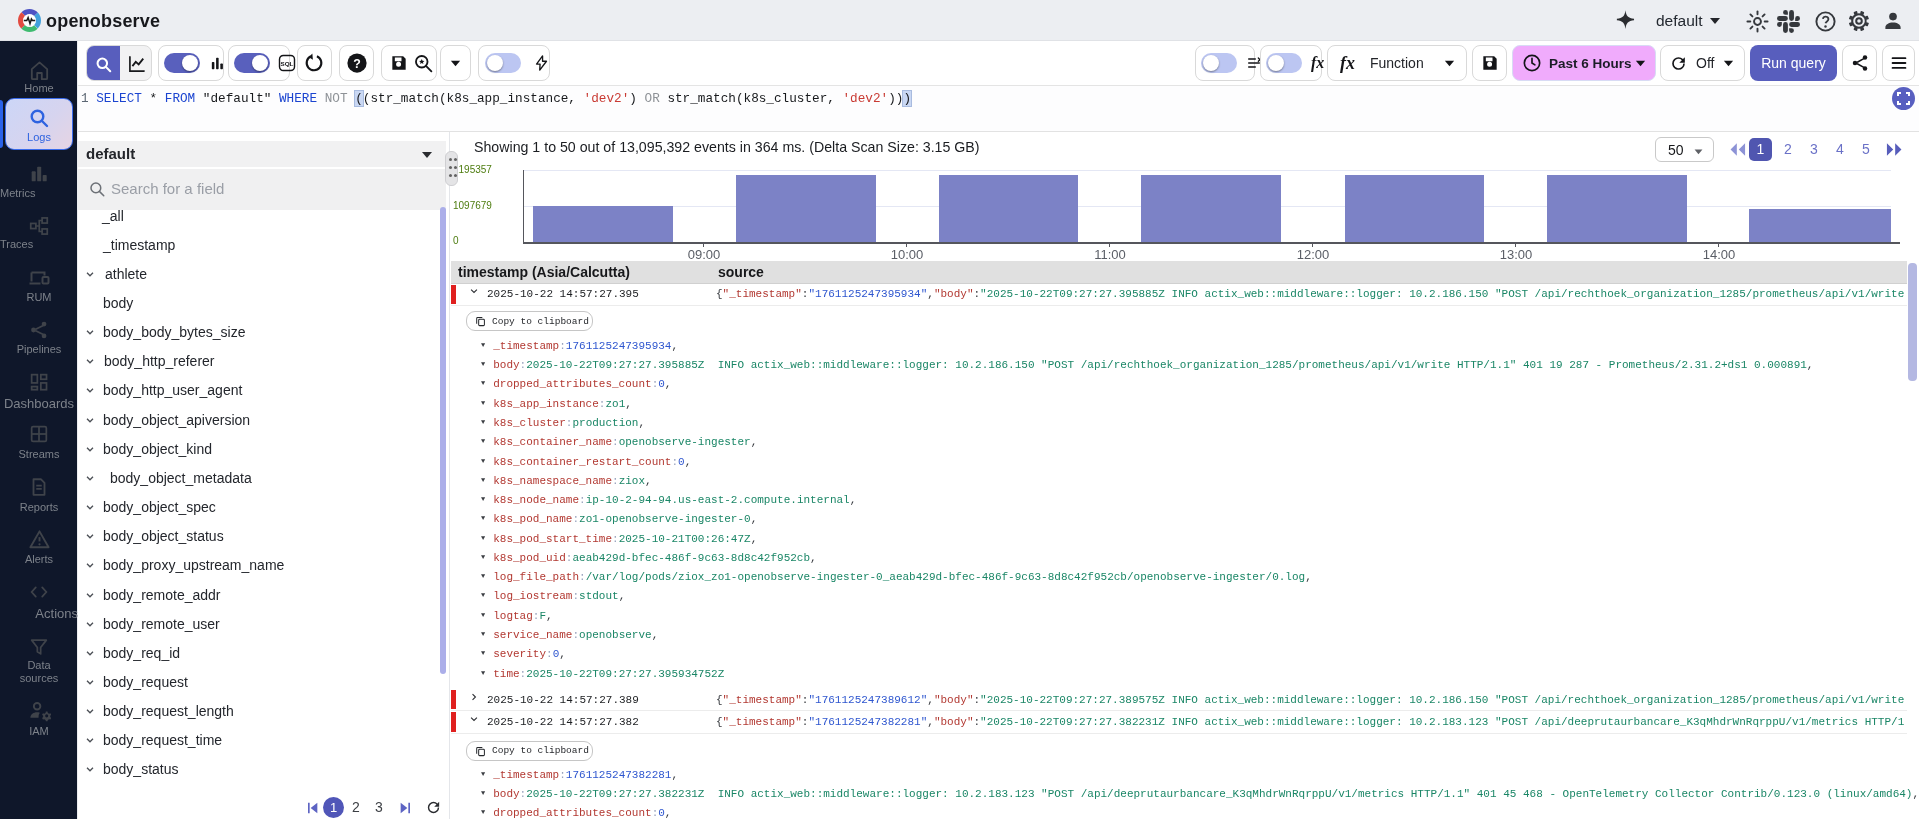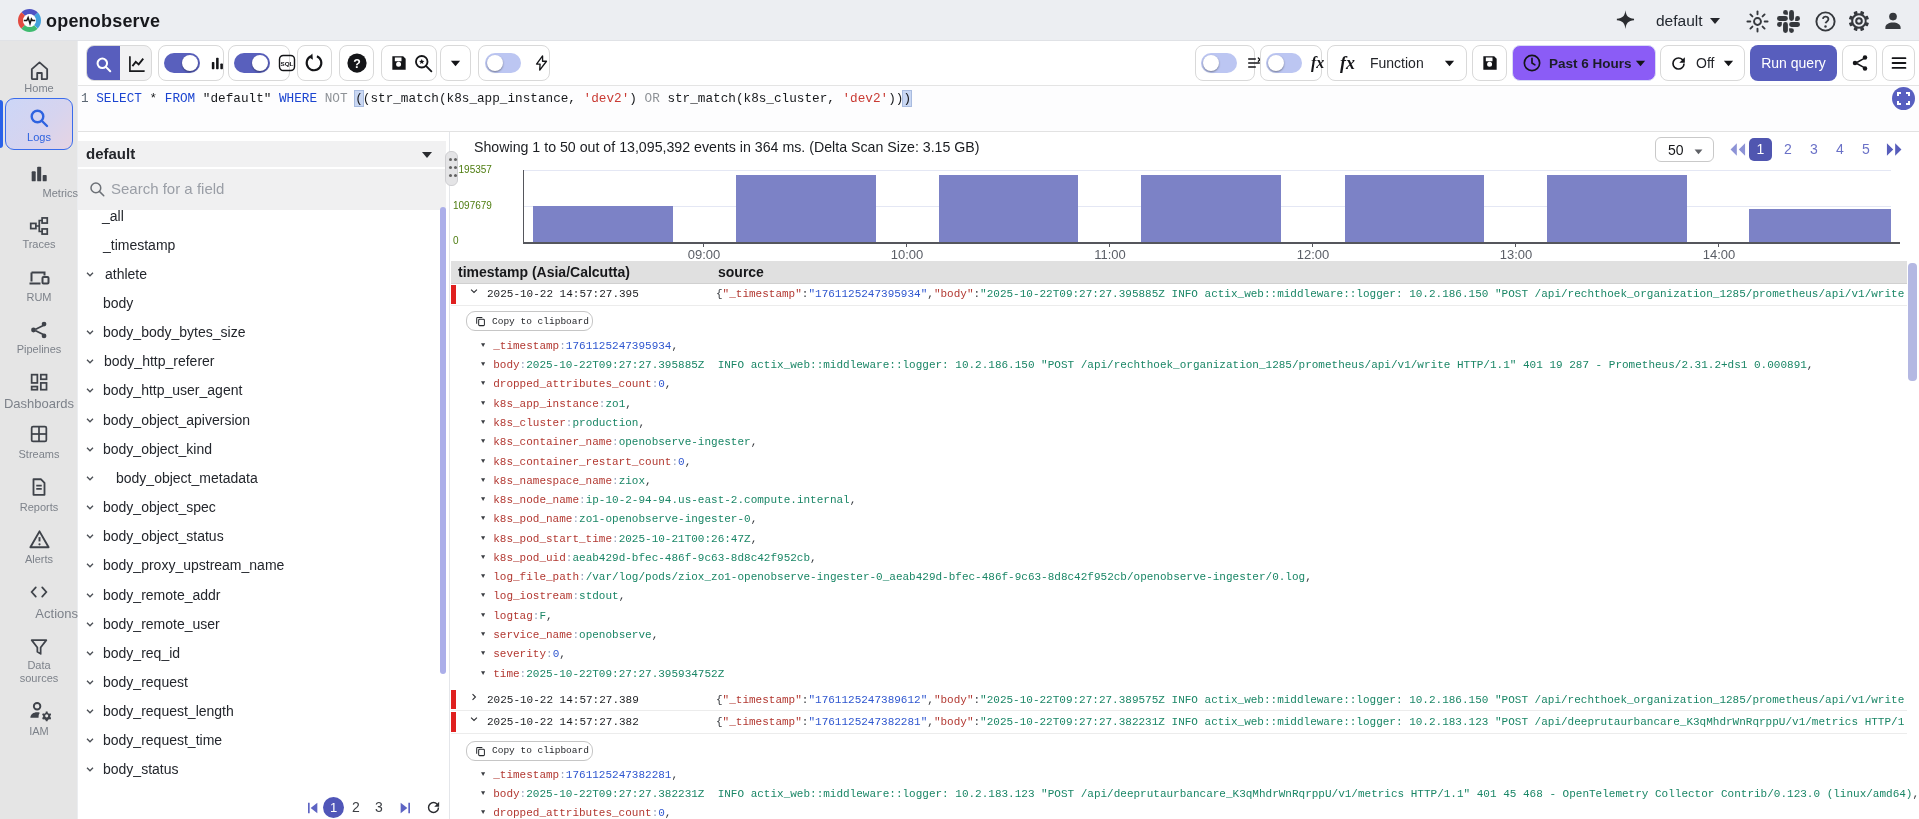--- a/index.html
+++ b/index.html
@@ -4,21 +4,21 @@
 <style>
 *{margin:0;padding:0;box-sizing:border-box}
 html,body{width:1919px;height:819px;overflow:hidden}
 body{font-family:"Liberation Sans",sans-serif;background:#fff;position:relative;color:#1c1e21}
 .abs{position:absolute}
 
 #nav{position:absolute;left:0;top:0;width:1919px;height:41px;background:#eceef2;border-bottom:1px solid #e0e2e6}
 #nav .brand{position:absolute;left:46px;top:11px;font-size:18px;font-weight:bold;color:#17181c;letter-spacing:.2px}
 .navic{position:absolute;top:10px;color:#3c4043}
 
-#side{position:absolute;left:0;top:41px;width:78px;height:778px;background:#e5e5e5;border-right:1px solid #ebedf0}
+#side{position:absolute;left:0;top:41px;width:78px;height:778px;background:#0f172a;border-right:1px solid #ebedf0}
 #logsel{position:absolute;left:5px;top:98px;width:68px;height:52px;border:1px solid #3a6cec;border-radius:9px;background:linear-gradient(135deg,#ccd6f7 0%,#d6d4ef 55%,#e6d4e3 100%);text-align:center}
 #logsel .lbl{font-size:11px;color:#2e63e0;margin-top:1px}
 #logbar{position:absolute;left:0;top:100px;width:3px;height:48px;background:#2a62e8;border-radius:0 3px 3px 0}
 
 #tbar{position:absolute;left:78px;top:41px;width:1841px;height:45px;background:#fff;border-bottom:1px solid #e4e4e4}
 .grp{position:absolute;top:4px;height:36px;border:1px solid #d9d9d9;border-radius:8px;background:#fff;display:flex;align-items:center;white-space:nowrap}
 .tgl{width:36px;height:20px;border-radius:10px;position:relative}
 .tgl.on{background:#5960bd}
 .tgl.off{background:#bcc6f2}
 .tgl .knob{position:absolute;top:2px;width:16px;height:16px;border-radius:50%;background:#fff;box-shadow:0 1px 2px rgba(0,0,0,.4)}
@@ -121,30 +121,30 @@
       </svg>
     </div>
 <div class="abs" style="left:0;top:41.0px;width:78px;text-align:center;font-size:11px;color:#7d828a">Home</div>
 <div class="abs" style="left:0;top:121.5px;width:78px;display:flex;justify-content:center">
       <svg width="22" height="22" viewBox="0 0 24 24" fill="#3f434a" stroke="none">
         <rect x="4" y="9" width="4.4" height="11" rx="1"></rect>
         <rect x="10" y="4" width="4.4" height="16" rx="1"></rect>
         <rect x="16" y="13" width="4.4" height="7" rx="1"></rect>
       </svg>
     </div>
-<div class="abs" style="left:0;top:145.5px;width:78px;text-align:right;font-size:11px;color:#7d828a">Metrics</div>
+<div class="abs" style="left:0;top:145.5px;width:78px;text-align:left;font-size:11px;color:#7d828a">Metrics</div>
 <div class="abs" style="left:0;top:173.5px;width:78px;display:flex;justify-content:center">
       <svg width="22" height="22" viewBox="0 0 24 24" fill="none" stroke="#3f434a" stroke-width="1.9">
         <rect x="3" y="9.2" width="5.6" height="5.6"></rect>
         <rect x="15.4" y="3.2" width="5.6" height="5.6"></rect>
         <rect x="15.4" y="15.2" width="5.6" height="5.6"></rect>
         <path d="M8.6 12h3.7M12.3 12V6h3.1M12.3 12v6h3.1" fill="none"></path>
       </svg>
     </div>
-<div class="abs" style="left:0;top:197.0px;width:78px;text-align:center;font-size:11px;color:#7d828a">Traces</div>
+<div class="abs" style="left:0;top:197.0px;width:78px;text-align:left;font-size:11px;color:#7d828a">Traces</div>
 <div class="abs" style="left:0;top:225.0px;width:78px;display:flex;justify-content:center">
       <svg width="24" height="24" viewBox="0 0 24 24" fill="none" stroke="#3f434a" stroke-width="1.9">
         <path d="M4.5 6.5h13v3M4.5 6.5v9M2.5 17.5h11" stroke-width="2"></path>
         <rect x="15.5" y="11" width="6" height="6.5" rx="1" stroke-width="2"></rect>
       </svg>
     </div>
 <div class="abs" style="left:0;top:249.5px;width:78px;text-align:center;font-size:11px;color:#7d828a">RUM</div>
 <div class="abs" style="left:0;top:277.5px;width:78px;display:flex;justify-content:center">
       <svg width="22" height="22" viewBox="0 0 24 24" fill="#3f434a" stroke="none">
         <circle cx="6" cy="12" r="2.6"></circle>
@@ -338,21 +338,21 @@
         </svg>
       </span>
     </div>
 <div class="grp" style="left:1394.0px;width:35.0px;">
       <span style="margin:0 auto;display:flex">
         <svg width="20" height="20" viewBox="0 0 24 24" fill="#141518">
           <path d="M4 4h13l3 3v13H4z M7 5.5v4.5h8V5.5z M8.5 13.5a3 3 0 1 0 6 0 3 3 0 0 0-6 0z" fill-rule="evenodd"></path>
         </svg>
       </span>
     </div>
-<div class="grp" style="left:1434px;width:144px;background:#8b5cf6;border-color:#d8dbf4">
+<div class="grp" style="left:1434px;width:144px;background:#f0abfc;border-color:#d8dbf4">
       <span style="margin-left:9px;display:flex">
         <svg width="20" height="20" viewBox="0 0 24 24" fill="none" stroke="#141518" stroke-width="2">
           <circle cx="12" cy="12" r="9.2"></circle>
           <path d="M12 6.5V12l3.5 2.2" stroke-linecap="round"></path>
         </svg>
       </span>
       <span class="btxt" style="margin-left:7px;font-size:13.5px;font-weight:bold;color:#1b1d27">Past 6 Hours</span>
       <span style="margin-left:auto;margin-right:8px;display:flex">
         <svg width="13" height="10" viewBox="0 0 14 10" fill="#141518">
           <path d="M2 2.5h10L7 8.5z"></path>
@@ -475,21 +475,21 @@
           </svg>
         </span>
         <span style="margin-left:3px">body_object_kind</span>
       </div>
 <div class="frow" style="top:331.3px">
         <span class="car" style="display:flex">
           <svg width="12" height="12" viewBox="0 0 24 24" fill="none" stroke="#4b4f55" stroke-width="2.6">
             <path d="M6 9.5l6 6 6-6"></path>
           </svg>
         </span>
-        <span style="margin-left:16px">body_object_metadata</span>
+        <span style="margin-left:10px">body_object_metadata</span>
       </div>
 <div class="frow" style="top:360.5px">
         <span class="car" style="display:flex">
           <svg width="12" height="12" viewBox="0 0 24 24" fill="none" stroke="#4b4f55" stroke-width="2.6">
             <path d="M6 9.5l6 6 6-6"></path>
           </svg>
         </span>
         <span style="margin-left:3px">body_object_spec</span>
       </div>
 <div class="frow" style="top:389.6px">

